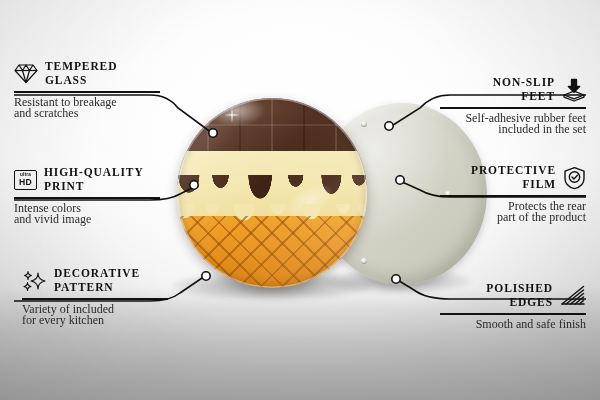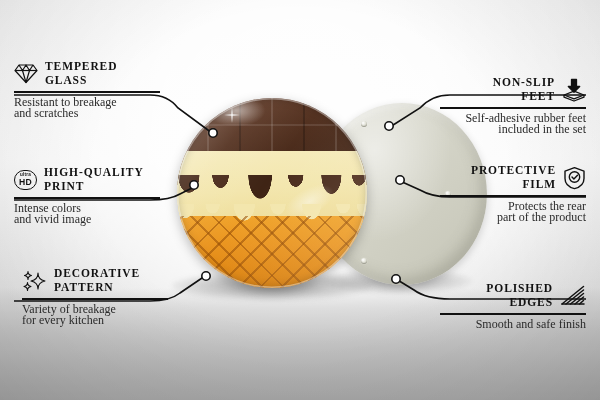--- a/index.html
+++ b/index.html
@@ -101,21 +101,21 @@
   .feat.right{text-align:right;}
   .feat-head{display:flex;align-items:center;gap:7px;}
   .feat.right .feat-head{justify-content:flex-end;}
   .feat-title{font-family:"Liberation Serif",serif;font-size:11.5px;font-weight:700;
       letter-spacing:.9px;line-height:13.5px;color:#111;text-transform:uppercase;}
   .rule{height:1.5px;background:#111;margin-top:4px;}
   .feat-desc{font-family:"Liberation Serif",serif;font-size:12px;line-height:11px;
       color:#2a2a2a;margin-top:4px;}
 
   .icon{flex:0 0 auto;display:block;}
-  .hd-badge{width:21px;height:18px;border:1.4px solid #111;border-radius:10px;
+  .hd-badge{width:21px;height:18px;border:1.4px solid #111;border-radius:2px;
       display:flex;flex-direction:column;align-items:center;justify-content:center;
       font-family:"Liberation Sans",sans-serif;color:#111;line-height:1;}
   .hd-ultra{font-size:4.6px;font-weight:700;letter-spacing:.2px;}
   .hd-main{font-size:8.6px;font-weight:700;letter-spacing:.3px;margin-top:.5px;}
 </style>
 </head>
 <body>
 
 <div id="stage">
 
@@ -223,21 +223,21 @@
           <path d="M5.5 12.5 C5.5 15 6.5 16 9 16.5 C6.5 17 5.5 18 5.5 20.5 C5.5 18 4.5 17 2 16.5 C4.5 16 5.5 15 5.5 12.5 Z"></path>
         </g>
       </svg>
       <div>
         <div class="feat-title">DECORATIVE</div>
         <div class="feat-title">PATTERN</div>
       </div>
     </div>
     <div class="rule"></div>
     <div class="feat-desc">
-      <div>Variety of breakage</div>
+      <div>Variety of included</div>
       <div>for every kitchen</div>
     </div>
   </div>
 
   <div class="feat right" style="left:440px;top:76px;width:146px;">
     <div class="feat-head">
       <div>
         <div class="feat-title">NON-SLIP</div>
         <div class="feat-title">FEET</div>
       </div>

